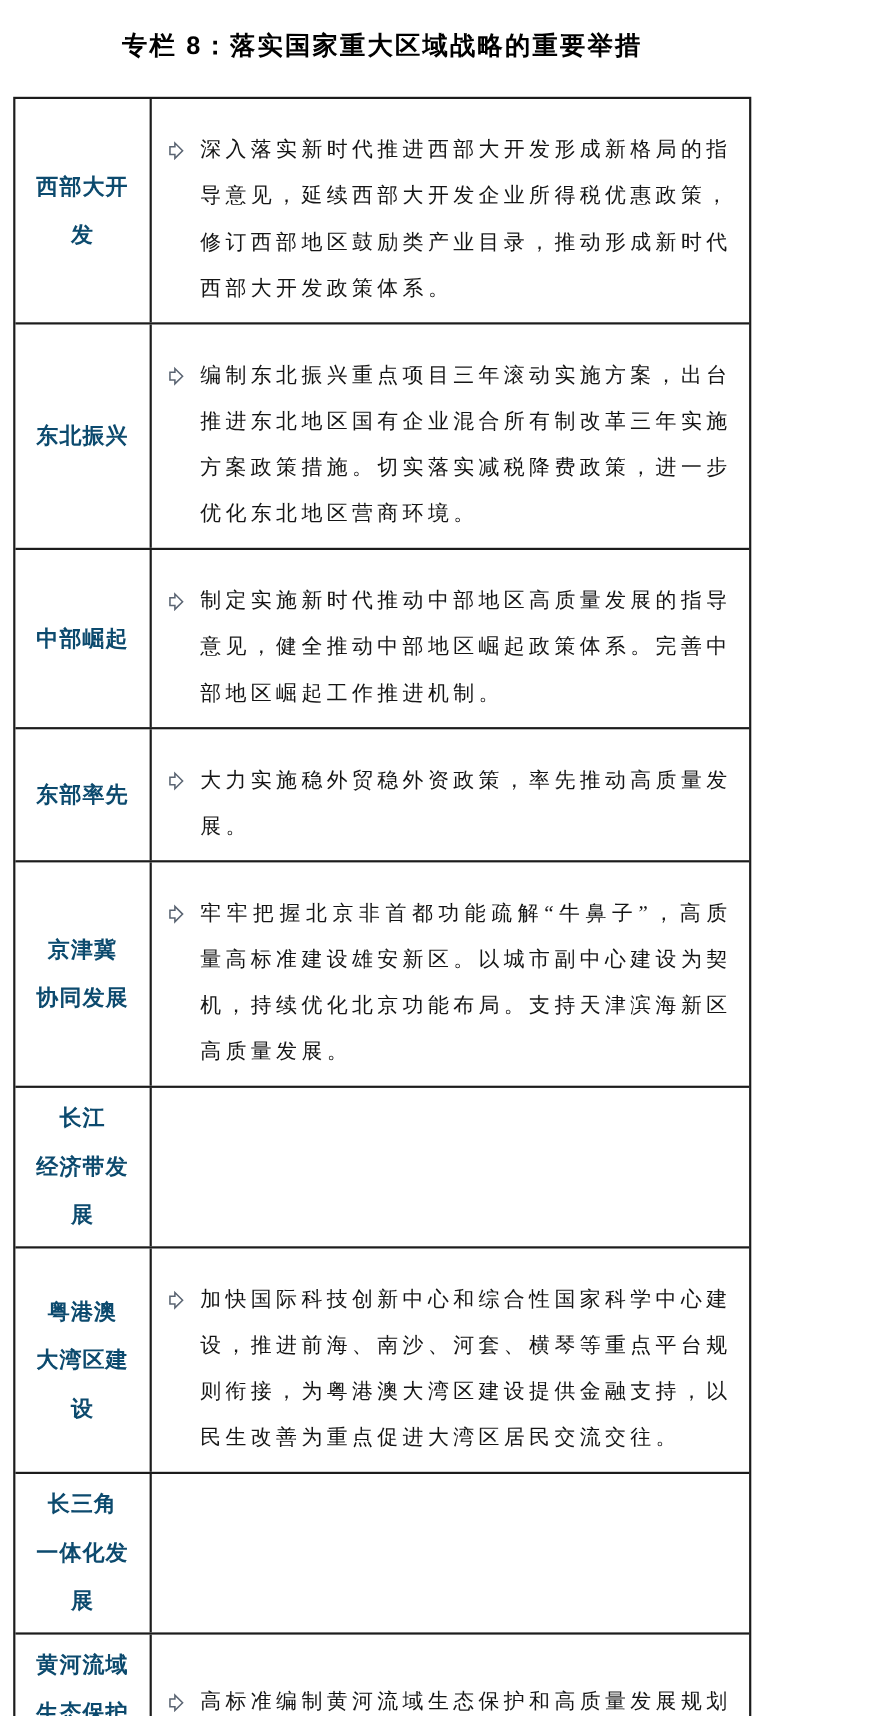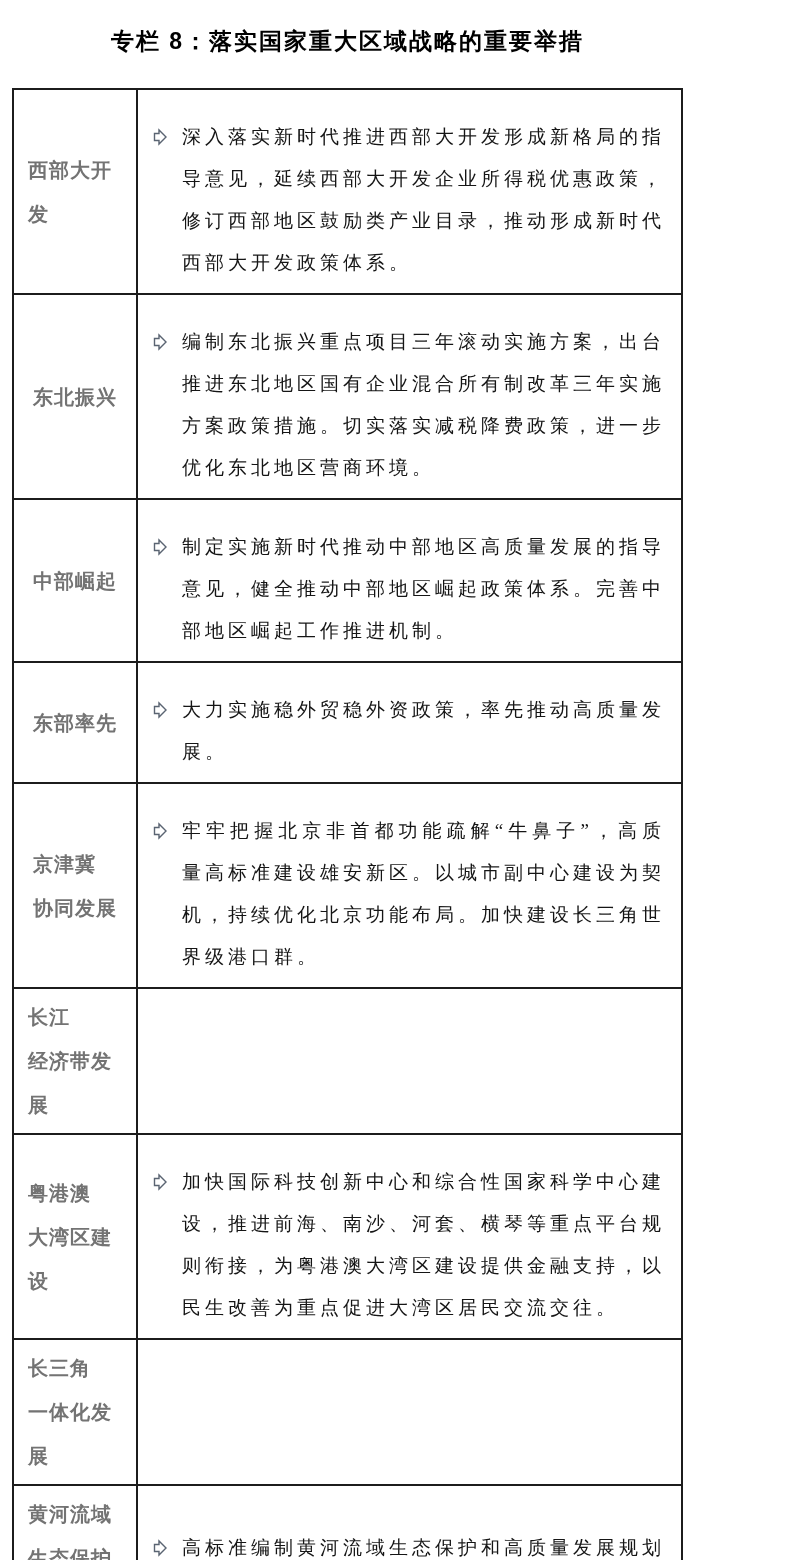--- a/index.html
+++ b/index.html
@@ -38,28 +38,29 @@
   .row:first-child {
     border-top: none;
   }
   .label-cell {
     flex: 0 0 124px;
     width: 124px;
     border-right: 2px solid #1c1c1c;
     display: flex;
     align-items: center;
     justify-content: center;
+    text-align: center;
     font-weight: bold;
     font-size: 20px;
     line-height: 44px;
     letter-spacing: 1px;
     white-space: pre-line;
     padding: 6px 14px;
     box-sizing: border-box;
-    color: #737373;
+    color: #0c4a6e;
   }
   .text-cell {
     flex: 1 1 auto;
     display: flex;
     align-items: center;
     padding: 9px 16px 9px 14px;
     box-sizing: border-box;
     margin-top: 17px;
   }
   .entry {
@@ -152,21 +153,21 @@
   <div class="row">
     <div class="label-cell">京津冀
 协同发展</div>
     <div class="text-cell">
       <div class="entry">
         <span class="bullet">
           <svg width="16" height="20" viewBox="0 0 16 20" xmlns="http://www.w3.org/2000/svg">
             <path d="M2.5 6.5 H7 V3 L14 10 L7 17 V13.5 H2.5 Z" fill="none" stroke="#5a6472" stroke-width="1.4" stroke-linejoin="miter"></path>
           </svg>
         </span>
-        <div class="text">牢牢把握北京非首都功能疏解“牛鼻子”，高质量高标准建设雄安新区。以城市副中心建设为契机，持续优化北京功能布局。加快建设长三角世界级港口群。</div>
+        <div class="text">牢牢把握北京非首都功能疏解“牛鼻子”，高质量高标准建设雄安新区。以城市副中心建设为契机，持续优化北京功能布局。支持天津滨海新区高质量发展。</div>
       </div>
     </div>
   </div>
 
   <div class="row">
     <div class="label-cell">长江
 经济带发展</div>
   </div>
 
   <div class="row">

